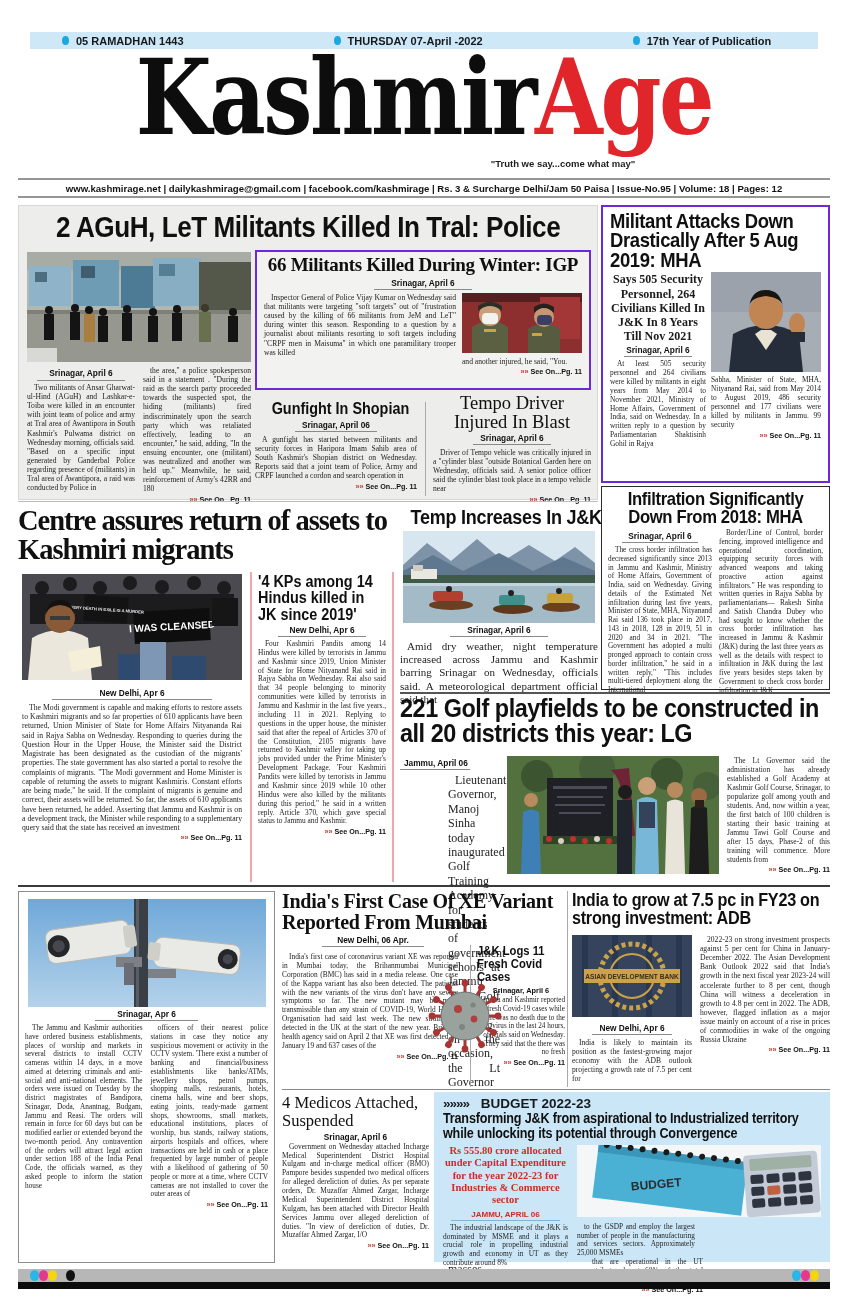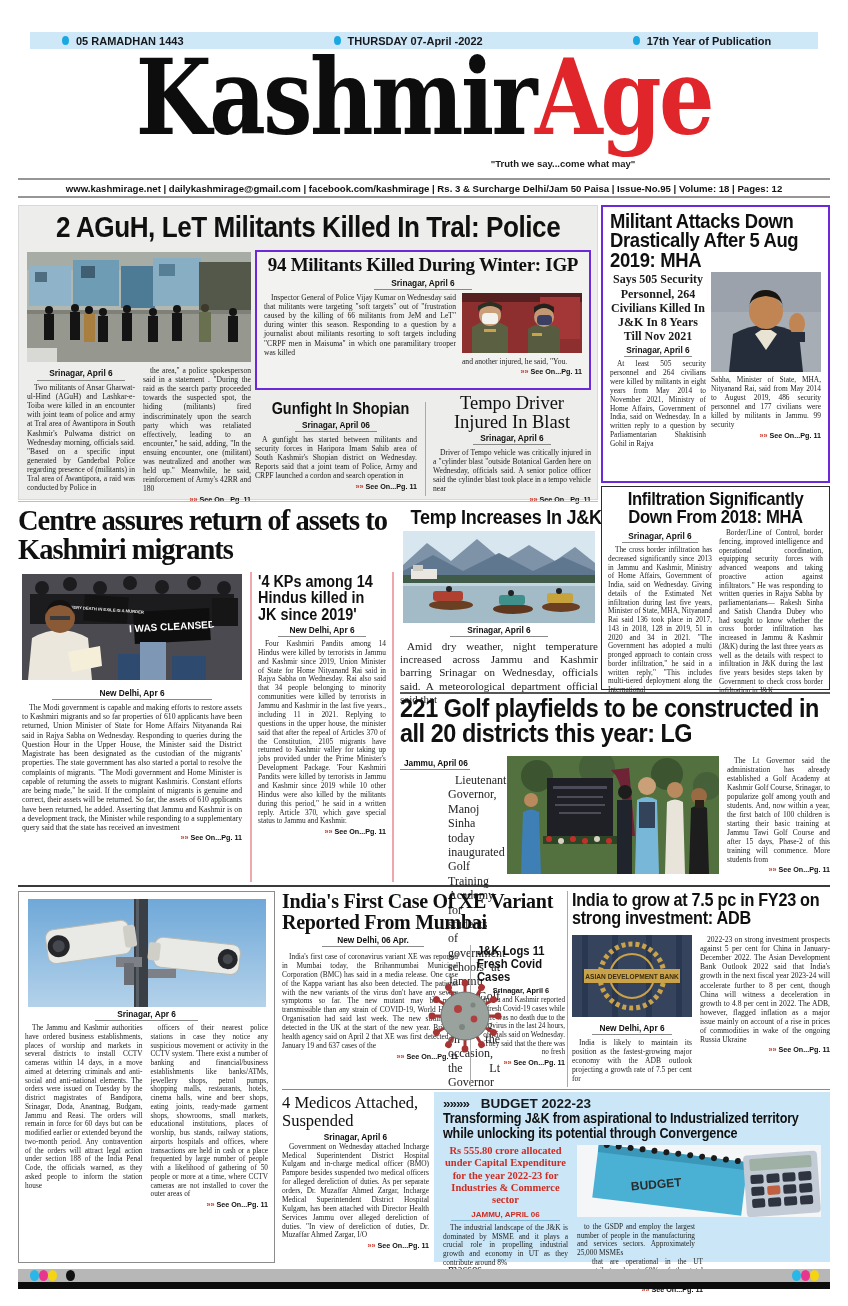--- a/index.html
+++ b/index.html
@@ -90,21 +90,21 @@
     <div class="rule"></div>
     <p class="body">Two militants of Ansar Gharwat-ul-Hind (AGuH) and Lashkar-e-Toiba were killed in an encounter with joint team of police and army at Tral area of Awantipora in South Kashmir's Pulwama district on Wednesday morning, officials said. "Based on a specific input generated by Ganderbal Police regarding presence of (militants) in Tral area of Awantipora, a raid was conducted by Police in</p>
   </div>
   <div class="abs" style="left:124px;top:160px;width:108px;">
     <p class="body">the area," a police spokesperson said in a statement . "During the raid as the search party proceeded towards the suspected spot, the hiding (militants) fired indiscriminately upon the search party which was retaliated effectively, leading to an encounter," he said, adding, "In the ensuing encounter, one (militant) was neutralized and another was held up." Meanwhile, he said, reinforcement of Army's 42RR and 180</p>
     <div class="see"><span class="ar">»»</span>
       <span>See On...Pg. 11</span></div>
   </div>
 
   <div class="abs box" style="left:236px;top:44px;width:336px;height:140px;background:#f2f2f1;padding:2px 7px;">
-    <h2 class="serif" style="font-size:19px;text-align:center;letter-spacing:-0.3px;">94 Militants Killed During Winter: IGP</h2>
+    <h2 class="serif" style="font-size:19px;text-align:center;letter-spacing:-0.3px;">66 Militants Killed During Winter: IGP</h2>
     <div class="dateline">Srinagar, April 6</div>
     <div class="rule" style="margin:0 110px 3px;"></div>
     <div style="display:flex;">
       <p class="body" style="width:196px;">Inspector General of Police Vijay Kumar on Wednesday said that militants were targeting "soft targets" out of "frustration caused by the killing of 66 militants from JeM and LeT" during winter this season. Responding to a question by a journalist about militants resorting to soft targets including "CRPF men in Maisuma" in which one paramilitary trooper was killed</p>
       <div style="width:122px;margin-left:6px;">
         <svg width="120" height="60" viewBox="0 0 120 60">
           <rect width="120" height="60" fill="#8e2f2f"></rect>
           <rect x="0" y="0" width="120" height="9" fill="#55201f"></rect>
           <rect x="78" y="4" width="40" height="42" fill="#a33636"></rect>
           <path d="M10,60 L10,34 Q28,22 46,34 L46,60 Z" fill="#5c6042"></path>

